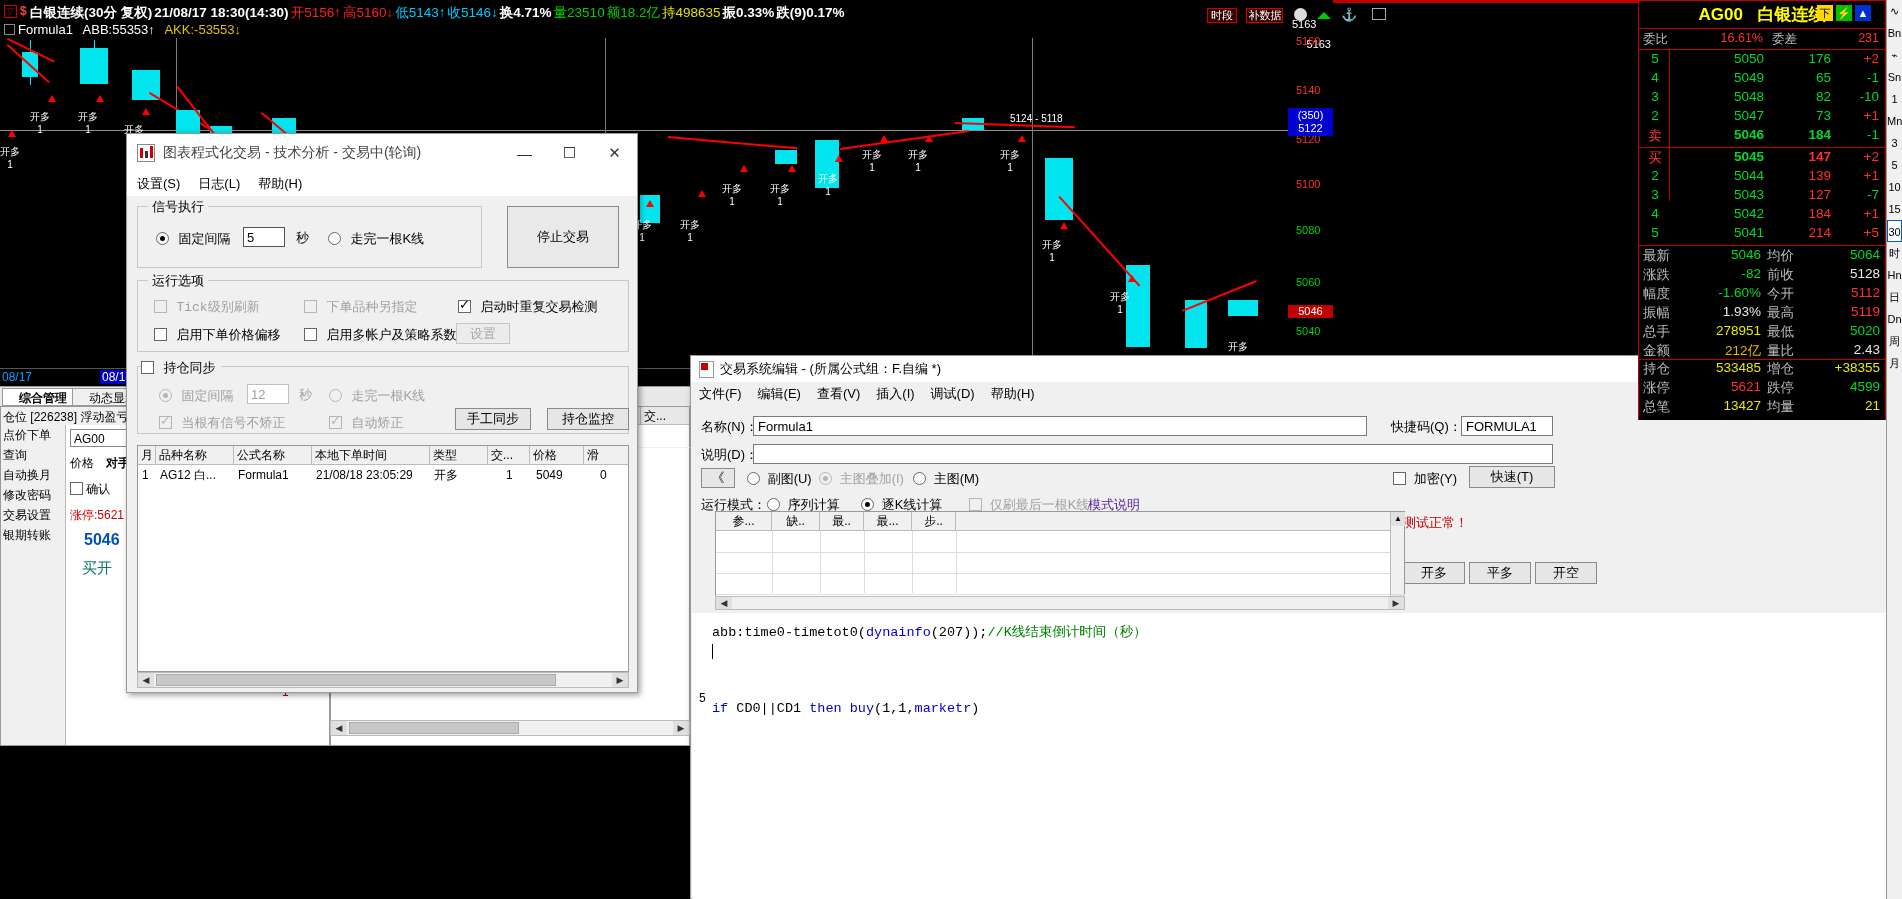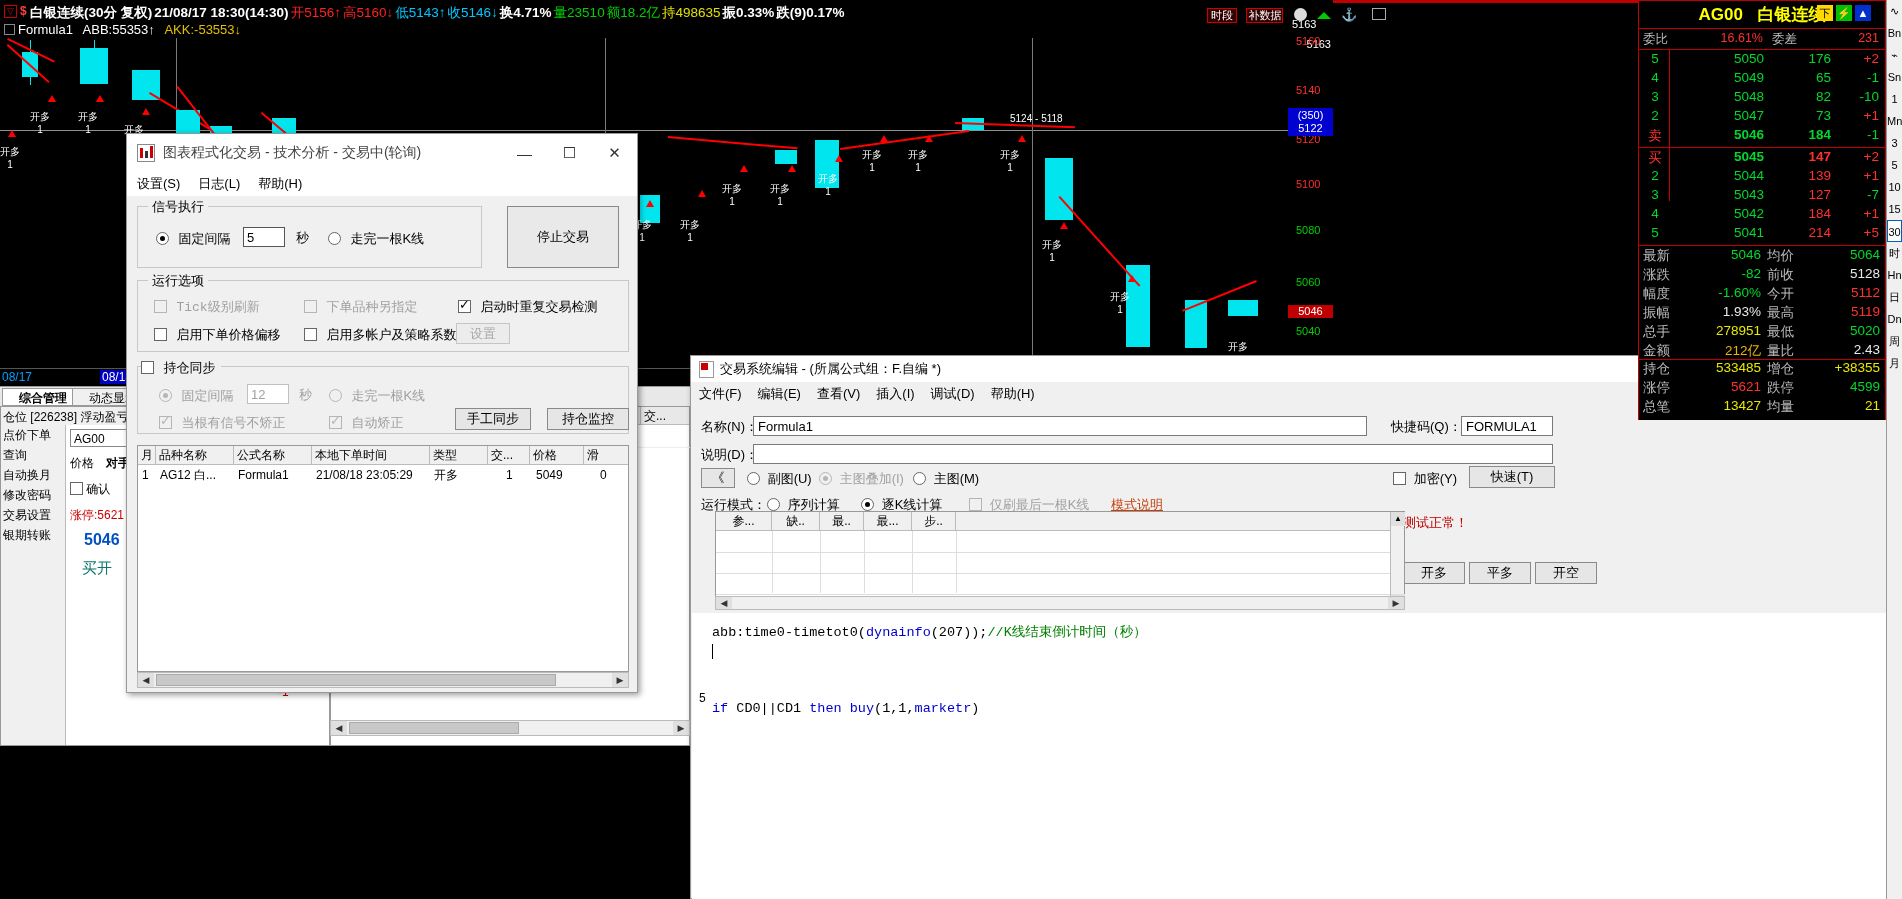--- a/index.html
+++ b/index.html
@@ -472,21 +472,21 @@
     <span style="margin-left:4px">序列计算</span>
   </div>
   <div class="f-row" style="left:170px;top:140px">
     <span class="radio on"></span>
     <span style="margin-left:4px">逐K线计算</span>
   </div>
   <div class="f-row" style="left:278px;top:140px">
     <span class="chk dis"></span>
     <span class="lbl dis" style="margin-left:4px">仅刷最后一根K线</span>
   </div>
-  <div class="f-row" style="left:420px;top:140px;color:#c2410c;text-decoration:underline">模式说明</div>
+  <div class="f-row" style="left:397px;top:140px;color:#4c1d95;">模式说明</div>
 
   <div class="f-row" style="left:712px;top:158px;color:#c00000">测试正常！</div>
   <div class="btn" style="position:absolute;left:712px;top:206px;width:62px;height:22px">开多</div>
   <div class="btn" style="position:absolute;left:778px;top:206px;width:62px;height:22px">平多</div>
   <div class="btn" style="position:absolute;left:844px;top:206px;width:62px;height:22px">开空</div>
 </div>
 
 <div id="param-grid">
   <div style="position:absolute;left:0;top:0;width:688px;height:19px;background:#f0f0f0;border-bottom:1px solid #bbb"></div>
   <div class="pg-col" style="left:0;width:56px">参...</div>

